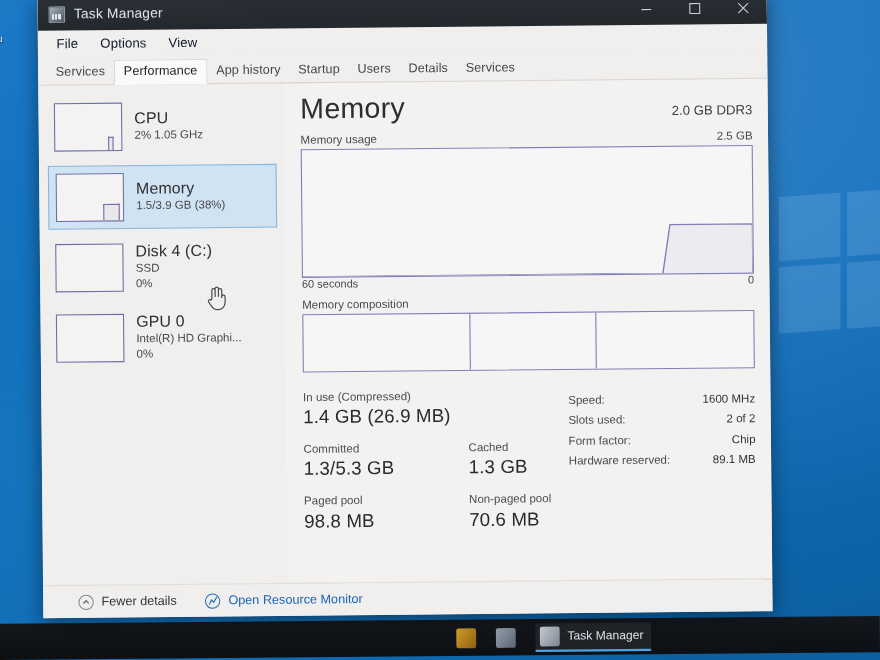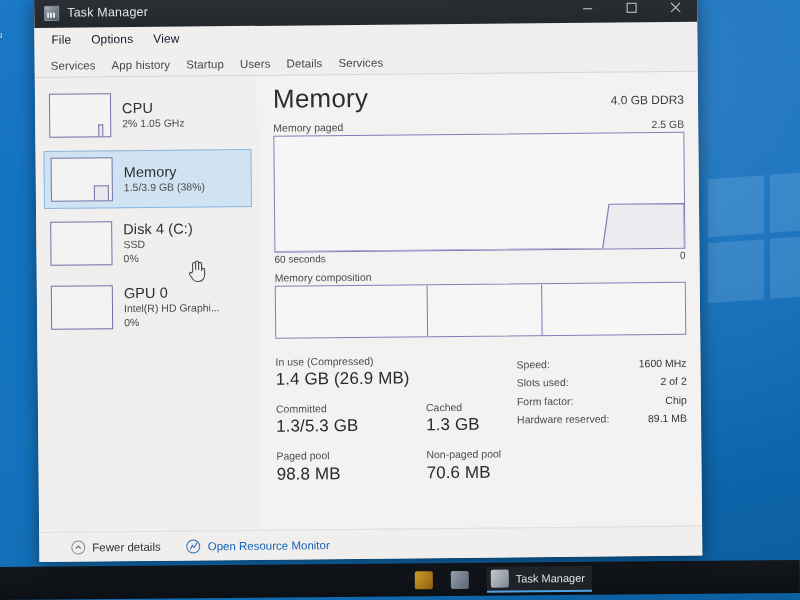--- a/index.html
+++ b/index.html
@@ -354,20 +354,21 @@
     </div>
 
     <div id="menubar">
       <div class="menu-item">File</div>
       <div class="menu-item">Options</div>
       <div class="menu-item">View</div>
     </div>
 
     <div id="tabstrip">
       <div class="tab">Services</div>
+      <div class="tab active">Performance</div>
       <div class="tab">App history</div>
       <div class="tab">Startup</div>
       <div class="tab">Users</div>
       <div class="tab">Details</div>
       <div class="tab">Services</div>
     </div>
 
     <div id="tm-body">
 
       <div id="sidebar">
@@ -414,25 +415,25 @@
           <svg width="20" height="24" viewBox="0 0 20 24">
             <path d="M6 13 V5.5 a1.5 1.5 0 0 1 3 0 V11 V4 a1.5 1.5 0 0 1 3 0 v7 V5.5 a1.5 1.5 0 0 1 3 0 V12 v-.5 a1.5 1.5 0 0 1 3 0 V16 c0 4-2.5 7-6 7 h-2 c-2 0-3-1-4-2.5 L3 16 a1.4 1.4 0 0 1 2.2-1.7 Z" fill="#f2f0ee" stroke="#4a4a4a" stroke-width="1.1" stroke-linejoin="round"></path>
           </svg>
         </div>
       </div>
 
       <div id="main">
 
         <div id="main-head">
           <div id="main-title">Memory</div>
-          <div id="main-spec">4.0 GB DDR3</div>
+          <div id="main-spec">2.0 GB DDR3</div>
         </div>
 
         <div class="graph-cap">
-          <span>Memory paged</span>
+          <span>Memory usage</span>
           <span>2.5 GB</span>
         </div>
 
         <div class="graph-box" id="usage-graph">
           <svg viewBox="0 0 390 117" preserveAspectRatio="none">
             <polyline id="usage-line" fill="rgba(140,140,190,.10)" stroke="#8080b8" stroke-width="1.2" points="0.0,117 0.0,117.0 65.0,117.0 130.0,117.0 195.0,117.0 260.0,117.0 312.0,117.0 318.5,72.0 390.0,72.0 390.0,117"></polyline>
           </svg>
         </div>
 
         <div class="graph-foot">

